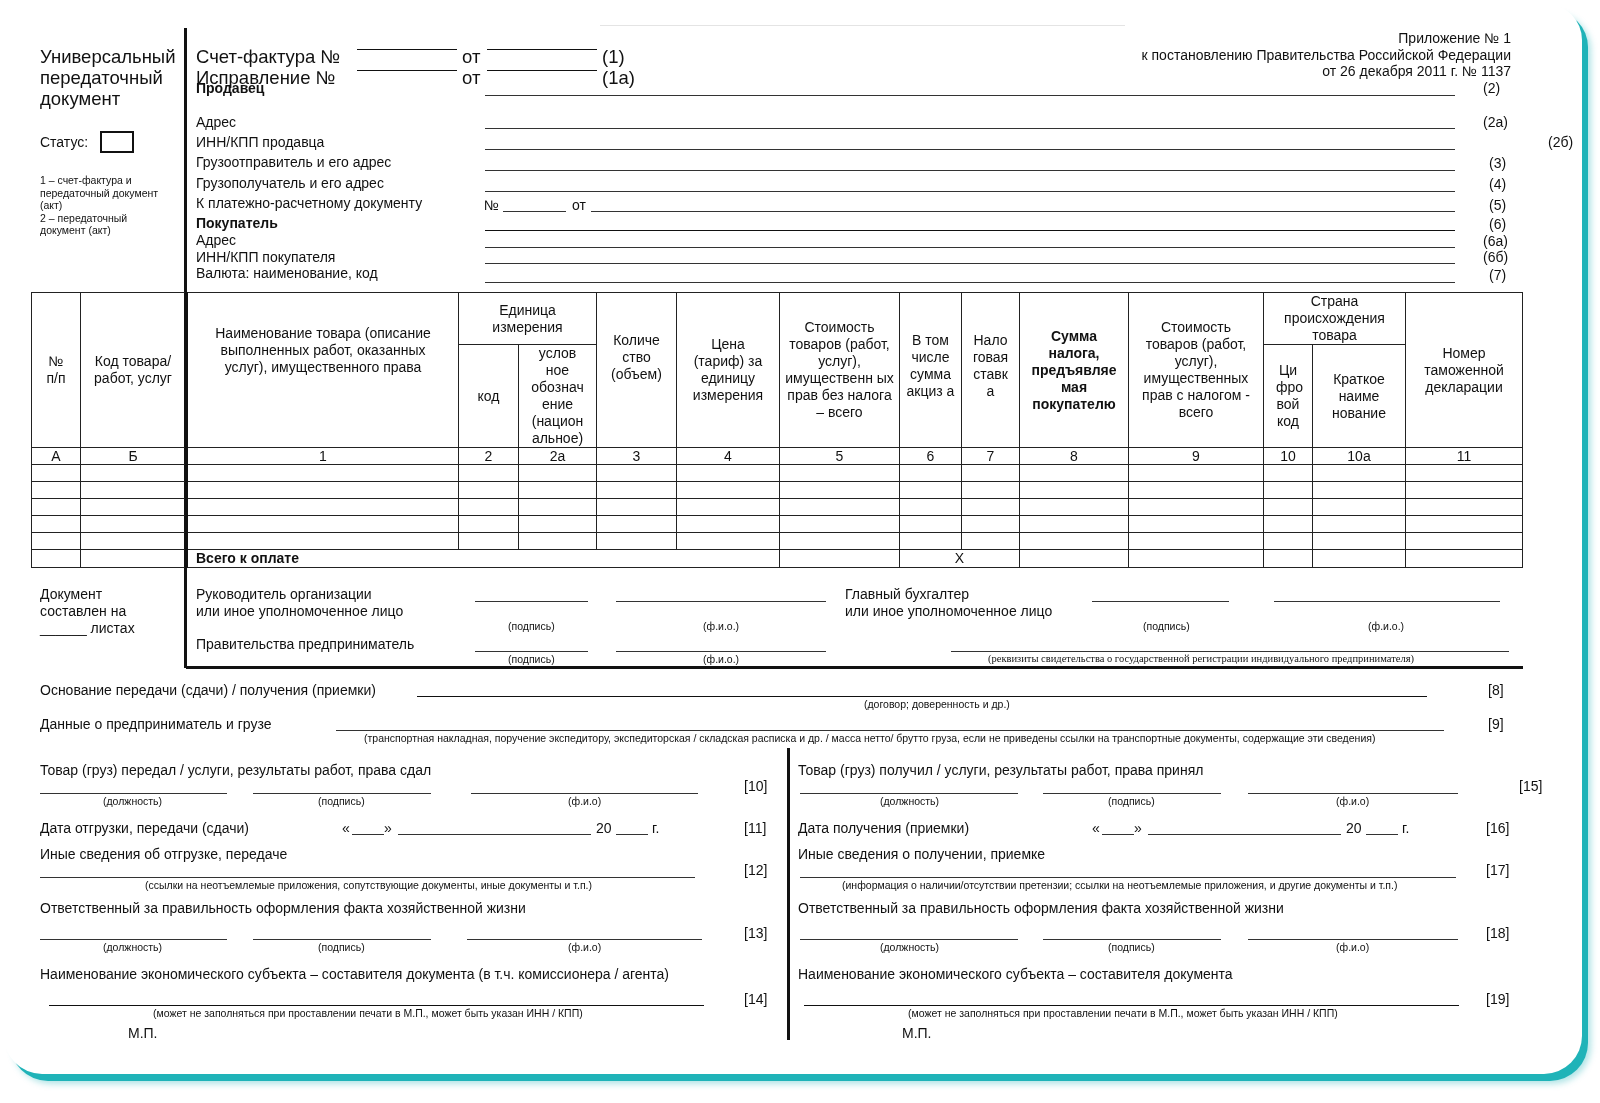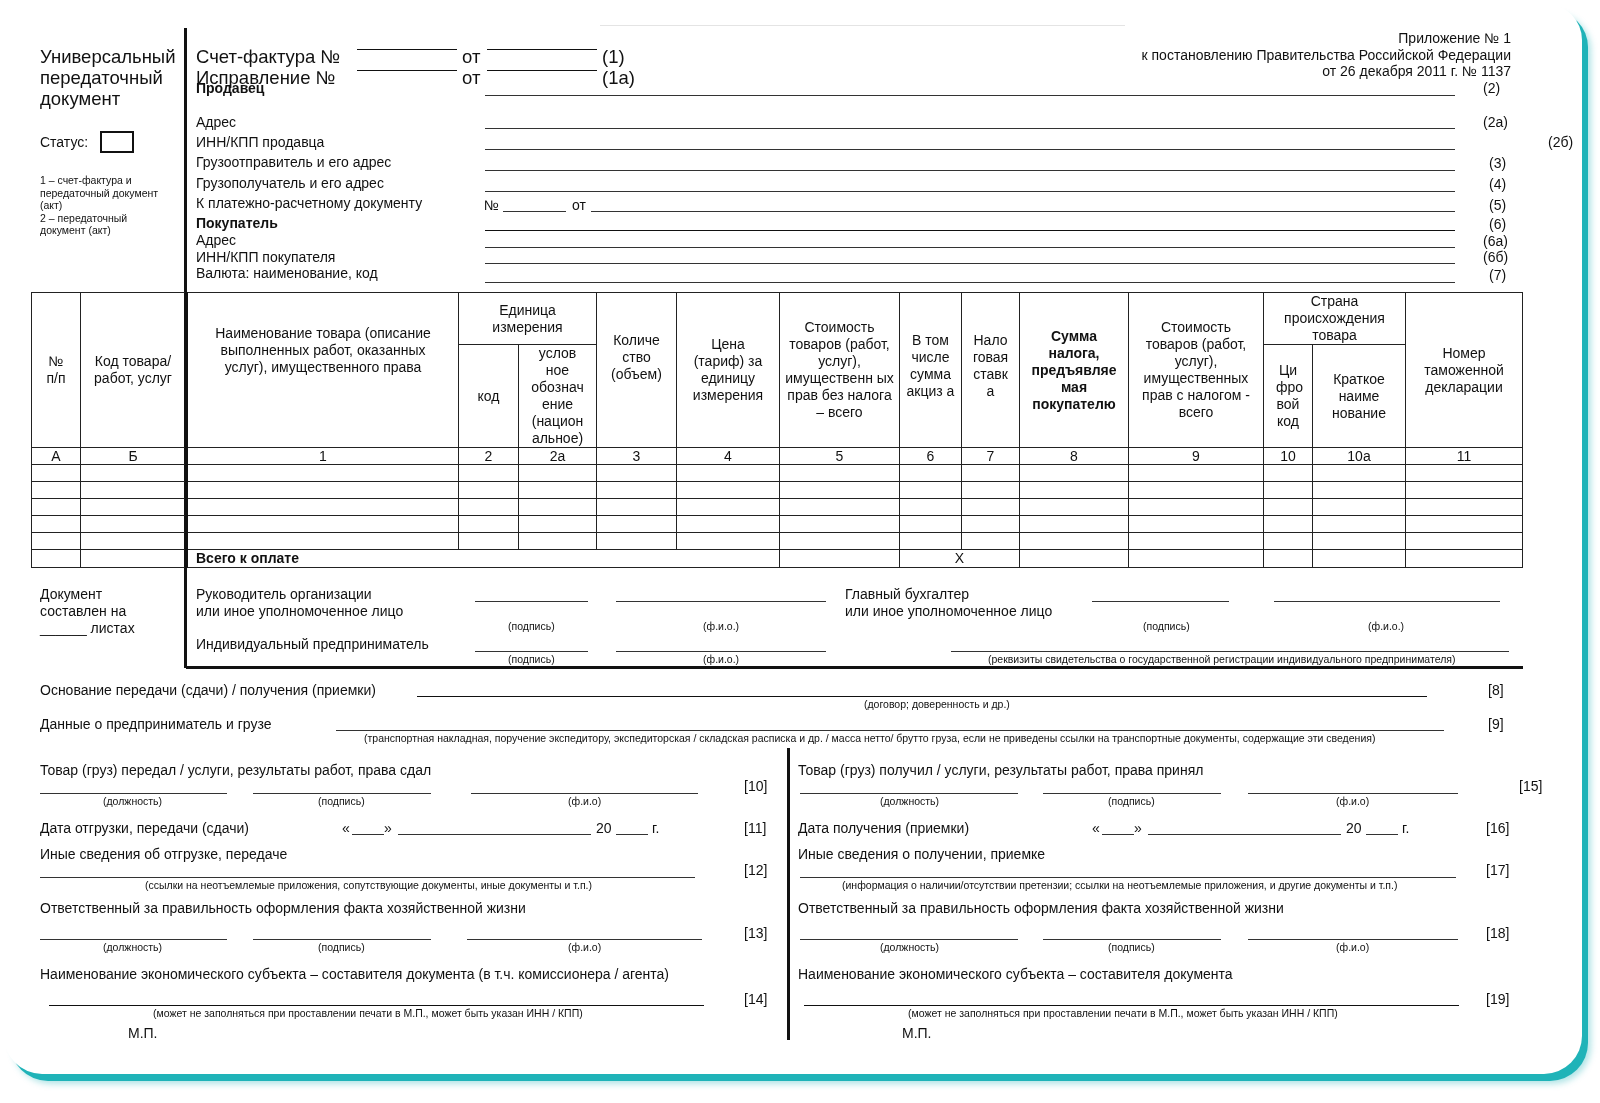--- a/index.html
+++ b/index.html
@@ -291,27 +291,27 @@
 
 <div class="abs t14" style="left:845px; top:586px; line-height:17px;">
   <div>Главный бухгалтер</div>
   <div>или иное уполномоченное лицо</div>
 </div>
 <div class="line" style="left:1092px; top:601px; width:137px;"></div>
 <div class="line" style="left:1274px; top:601px; width:226px;"></div>
 <div class="abs t10" style="left:1143px; top:620px;">(подпись)</div>
 <div class="abs t10" style="left:1368px; top:620px;">(ф.и.о.)</div>
 
-<div class="abs t14" style="left:196px; top:636px;">Индивидуальный предприниматель</div>
+<div class="abs t14" style="left:196px; top:636px;">Правительства предприниматель</div>
 <div class="line" style="left:475px; top:651px; width:113px;"></div>
 <div class="line" style="left:616px; top:651px; width:210px;"></div>
 <div class="line" style="left:951px; top:651px; width:558px;"></div>
 <div class="abs t10" style="left:508px; top:653px;">(подпись)</div>
 <div class="abs t10" style="left:703px; top:653px;">(ф.и.о.)</div>
-<div class="abs t10" style="left:988px; top:653px;">(реквизиты свидетельства о государственной регистрации индивидуального предпринимателя)</div>
+<div class="abs t10" style="left:988px; top:653px;font-family:Liberation Serif, serif;">(реквизиты свидетельства о государственной регистрации индивидуального предпринимателя)</div>
 
 <div class="box-bottom"></div>
 
 <div class="abs t14" style="left:40px; top:682px;">Основание передачи (сдачи) / получения (приемки)</div>
 <div class="line" style="left:417px; top:696px; width:1010px; border-color:#111;"></div>
 <div class="abs t10" style="left:864px; top:698px;">(договор; доверенность и др.)</div>
 <div class="abs t14" style="left:1488px; top:682px;">[8]</div>
 
 <div class="abs t14" style="left:40px; top:716px;">Данные о предприниматель и грузе</div>
 <div class="line" style="left:336px; top:730px; width:1108px;"></div>

